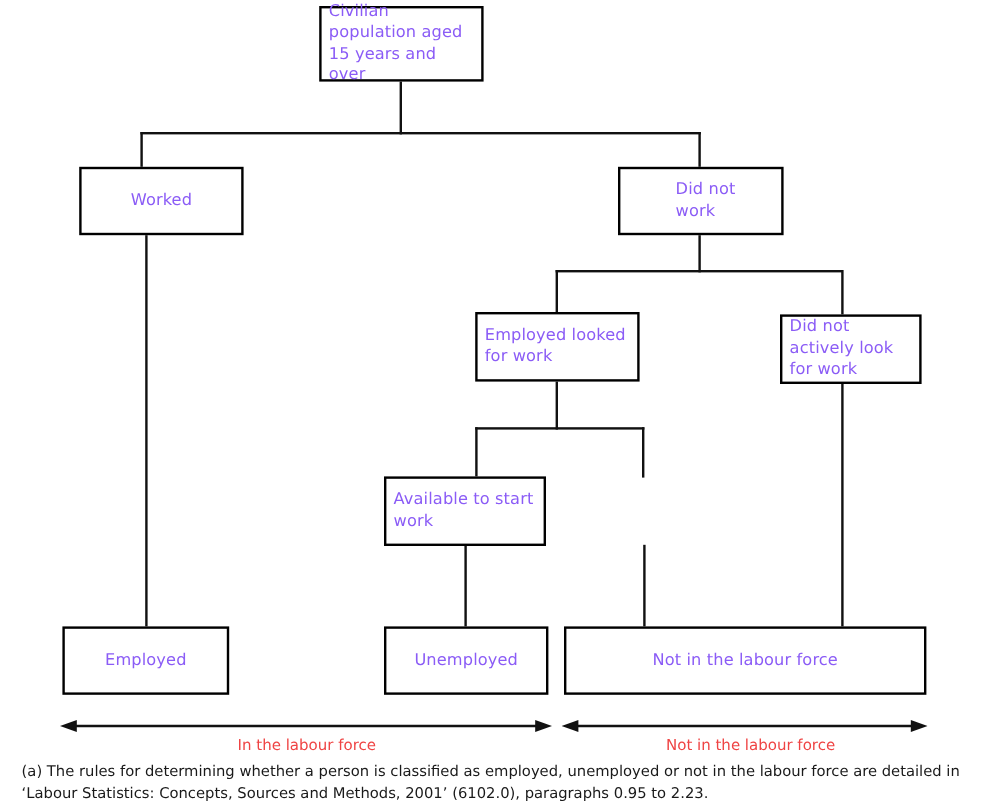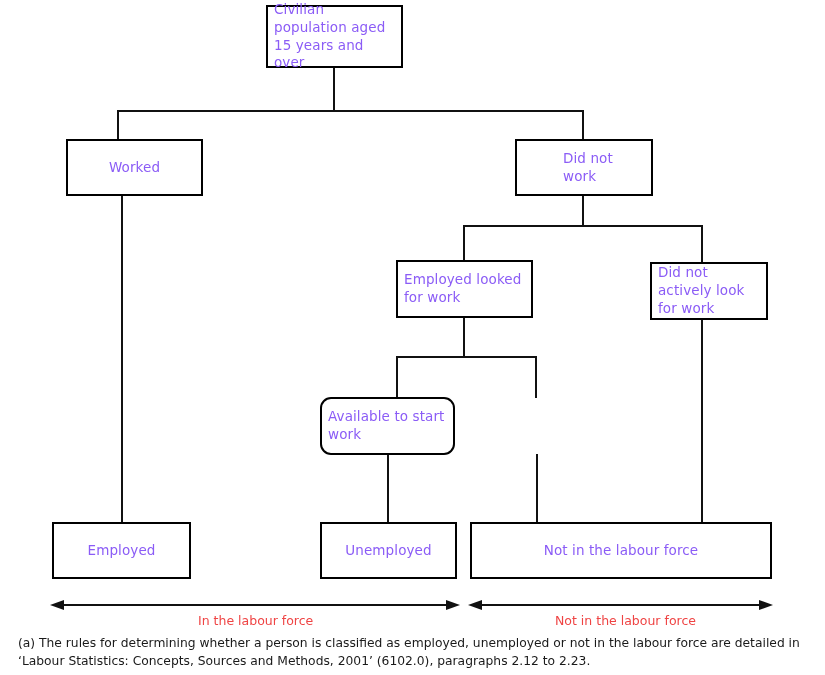--- a/index.html
+++ b/index.html
@@ -83,21 +83,21 @@
   </div>
 
   <div class="node" style="left:396px; top:260px; width:137px; height:58px;">
     <span>Employed looked for work</span>
   </div>
 
   <div class="node" style="left:650px; top:262px; width:118px; height:58px;">
     <span>Did not actively look for work</span>
   </div>
 
-  <div class="node" style="left:320px; top:397px; width:135px; height:58px;border-radius:11px;">
+  <div class="node" style="left:320px; top:397px; width:135px; height:58px;">
     <span>Available to start work</span>
   </div>
 
 
   <div class="node" style="left:320px; top:522px; width:137px; height:57px;">
     <span>Unemployed</span>
   </div>
 
   <div class="node" style="left:52px; top:522px; width:139px; height:57px;">
     <span>Employed</span>
@@ -140,15 +140,15 @@
   <svg class="arrow-svg" style="left:468px; top:597px;" width="305" height="16" viewBox="0 0 305 16">
     <line x1="10" y1="8" x2="295" y2="8" stroke="#111111" stroke-width="2.2"></line>
     <polygon points="0,8 14,3 14,13" fill="#111111"></polygon>
     <polygon points="305,8 291,3 291,13" fill="#111111"></polygon>
   </svg>
 
   <div class="axis-label" style="left:198px; top:613px;">In the labour force</div>
 
   <div class="axis-label" style="left:555px; top:613px;">Not in the labour force</div>
 
-  <div class="footnote">(a) The rules for determining whether a person is classified as employed, unemployed or not in the labour force are detailed in ‘Labour Statistics: Concepts, Sources and Methods, 2001’ (6102.0), paragraphs 2.12 to 2.23.</div>
+  <div class="footnote">(a) The rules for determining whether a person is classified as employed, unemployed or not in the labour force are detailed in ‘Labour Statistics: Concepts, Sources and Methods, 2001’ (6102.0), paragraphs 0.95 to 2.23.</div>
 
 </div>
 
 </body></html>

